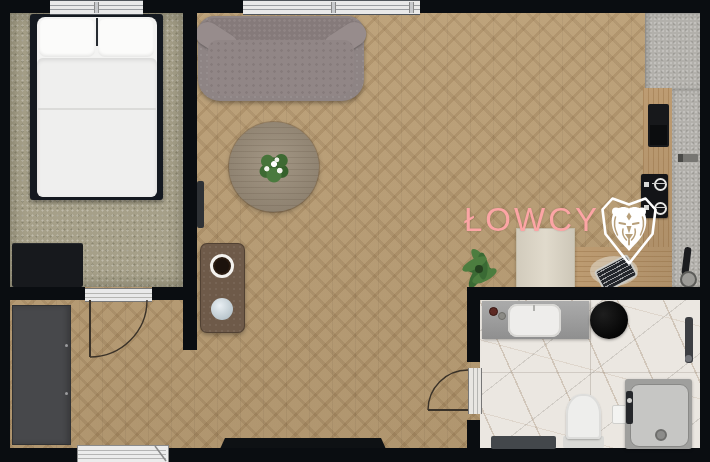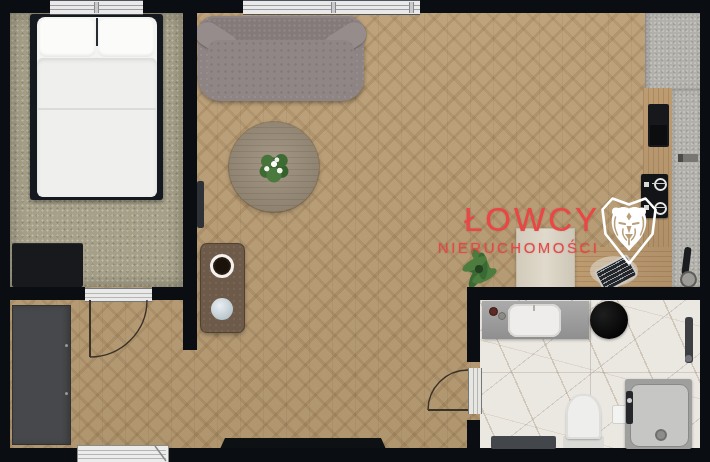--- a/index.html
+++ b/index.html
@@ -49,21 +49,21 @@
     background-color:#c7a478;
     background-image:
       repeating-linear-gradient(0deg, rgba(130,90,45,0.28) 0 1px, transparent 1px 5px),
       linear-gradient(90deg, rgba(0,0,0,0.05), rgba(0,0,0,0.12));
   }
   .wall{background:#0a0d11;}
   .window{background:#e9e9e9;border-top:1px solid #50555b;border-bottom:1px solid #50555b;}
   .window .bar{position:absolute;left:0;right:0;height:1px;background:#9a9da1;}
   .window .mull{position:absolute;top:1px;bottom:1px;width:3px;background:#c7c9cc;border-left:1px solid #888;border-right:1px solid #888;}
   .white-threshold{background:#e9e9e9;border-top:1px solid #777;border-bottom:1px solid #777;}
-  .wm-text{color:#ef4444;text-align:right;line-height:1;text-shadow:0 0 2px rgba(0,0,0,0.18);}
+  .wm-text{color:#fca5a5;text-align:right;line-height:1;text-shadow:0 0 2px rgba(0,0,0,0.18);}
   .wm-line1{font-size:33px;letter-spacing:3px;margin-right:-3px;font-weight:500;}
   .wm-line2{font-size:15px;letter-spacing:2.5px;margin-right:-2.5px;margin-top:4px;font-weight:400;}
   .leaf{position:absolute;width:27px;height:10px;border-radius:50%;background:#3a6a34;}
   .leaf.light{background:#4c7d3f;}
 </style>
 </head>
 <body>
 
 <div id="stage">
 
@@ -216,21 +216,20 @@
   <svg class="abs" style="left:0;top:0;" width="710" height="462" viewBox="0 0 710 462">
     <path d="M90,300 L90,357" stroke="#3a3228" stroke-width="2" fill="none"></path>
     <path d="M147,300 A57,57 0 0 1 90,357" stroke="#3a3228" stroke-width="1.4" fill="none"></path>
     <path d="M468,410 L428,410" stroke="#3a3228" stroke-width="2" fill="none"></path>
     <path d="M428,410 A40,40 0 0 1 468,370" stroke="#3a3228" stroke-width="1.4" fill="none"></path>
     <path d="M155,446 L166,461" stroke="#8a8a8a" stroke-width="1.5" fill="none"></path>
   </svg>
 
   <div class="abs wm-text" style="right:113px;top:203px;">
     <div class="wm-line1">ŁOWCY</div>
-    <div class="wm-line2">NIERUCHOMOŚCI</div>
   </div>
   <svg class="abs" style="left:599px;top:195px;" width="60" height="72" viewBox="0 0 60 72">
     <path d="M30 9.5 L13.5 3.5 L3.5 14.5 L6.5 39 L30 68.5 L53.5 39 L56.5 14.5 L46.5 3.5 Z" fill="none" stroke="#ffffff" stroke-width="2.6" stroke-linejoin="round"></path>
     <circle cx="17" cy="16.5" r="4" fill="#ffffff"></circle>
     <circle cx="43" cy="16.5" r="4" fill="#ffffff"></circle>
     <path d="M30 13.5 C25 10.5 17.5 12 14.5 18 C11.5 24 12.5 32 15.5 38 C18.5 44 24 49.5 27 52.5 L30 56 L33 52.5 C36 49.5 41.5 44 44.5 38 C47.5 32 48.5 24 45.5 18 C42.5 12 35 10.5 30 13.5 Z" fill="#ffffff"></path>
     <g stroke="#b49a73" fill="#b49a73" stroke-linecap="round" opacity="0.95">
       <path d="M30 17.5 L32.5 21.5 L30 25.5 L27.5 21.5 Z" stroke="none"></path>
       <path d="M20.5 28 L26 29" stroke-width="2.2" fill="none"></path>
       <path d="M39.5 28 L34 29" stroke-width="2.2" fill="none"></path>

